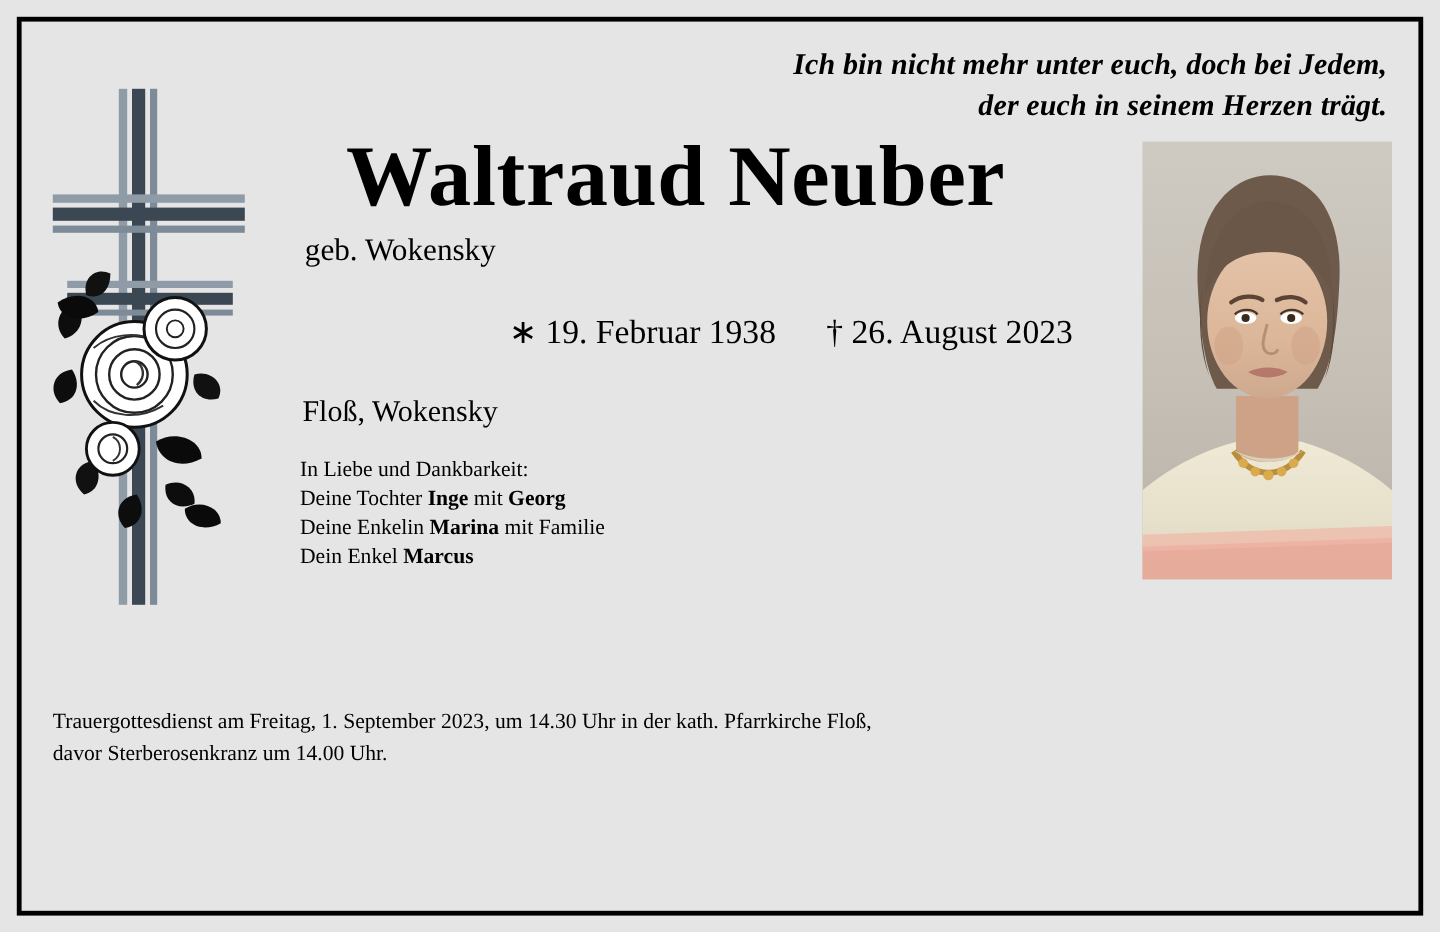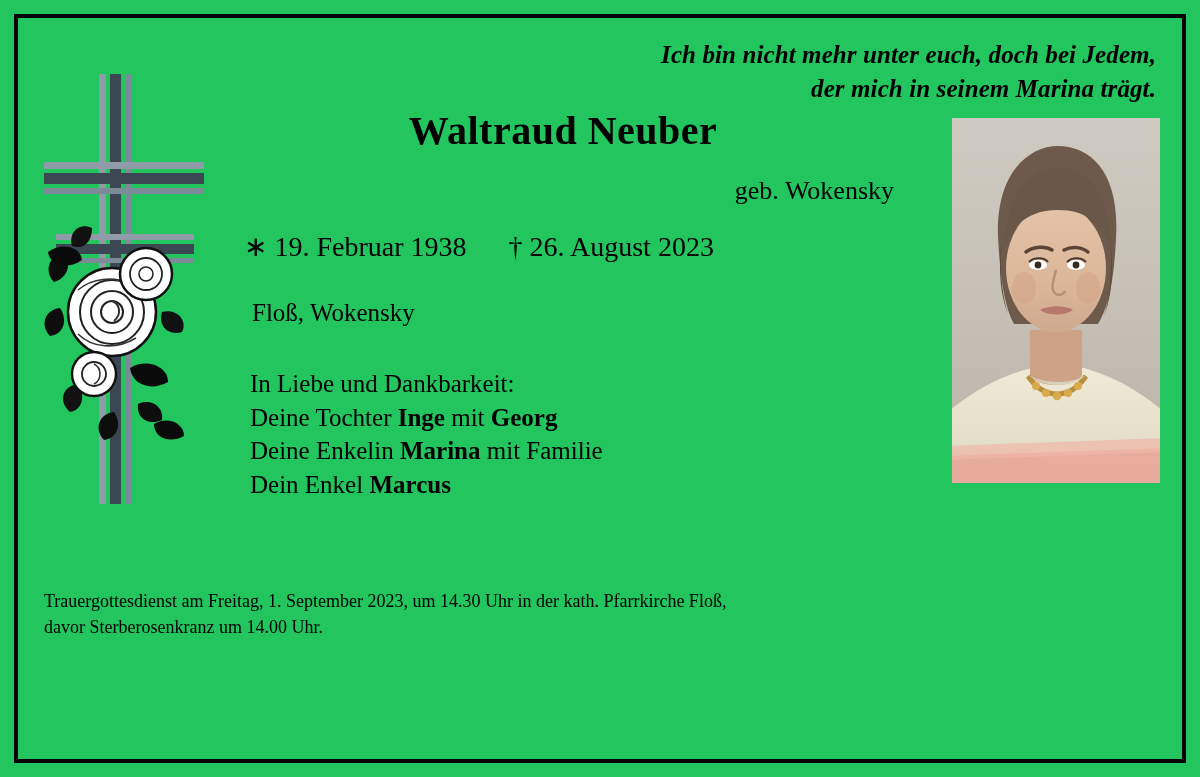--- a/index.html
+++ b/index.html
@@ -11,21 +11,21 @@
     width: 1200px;
     height: 777px;
     font-family: "Liberation Serif", serif;
     color: #000000;
     overflow: hidden;
   }
   .page {
     position: relative;
     width: 1200px;
     height: 777px;
-    background: #22c55e;
+    background: #e5e5e5;
     box-sizing: border-box;
   }
   .border-frame {
     position: absolute;
     left: 14px;
     top: 14px;
     width: 1172px;
     height: 749px;
     border: 4px solid #000000;
     box-sizing: border-box;
@@ -63,52 +63,52 @@
   }
 
   
   .main-text {
     position: absolute;
     left: 206px;
     top: 92px;
     width: 670px;
   }
   .deceased-name {
-    font-size: 40px;
+    font-size: 72px;
     font-weight: bold;
     text-align: center;
     line-height: 1.05;
     letter-spacing: 0.5px;
     margin: 0;
     padding-left: 8px;
   }
   .maiden-name {
     font-size: 26px;
-    text-align: right;
-    margin-top: 24px;
+    text-align: left;
+    margin-top: 8px;
     padding-left: 30px;
   }
   .dates {
     font-size: 28px;
-    text-align: left;
-    margin-top: 24px;
+    text-align: right;
+    margin-top: 36px;
     padding-left: 20px;
     white-space: nowrap;
   }
   .dates .gap { display: inline-block; width: 28px; }
   .place {
     font-size: 25px;
     margin-top: 36px;
     padding-left: 28px;
   }
   .place b { font-weight: normal; }
   .family {
-    margin-top: 40px;
+    margin-top: 21px;
     padding-left: 26px;
-    font-size: 25px;
+    font-size: 18px;
     line-height: 1.34;
   }
   .family div { white-space: nowrap; }
 
   
   .portrait {
     position: absolute;
     right: 22px;
     top: 100px;
     width: 208px;
@@ -131,21 +131,21 @@
 </head>
 <body>
 
 <div class="page">
   <div class="border-frame"></div>
 
   <div class="inner">
 
     <div class="motto">
       <div>Ich bin nicht mehr unter euch, doch bei Jedem,</div>
-      <div>der mich in seinem Marina trägt.</div>
+      <div>der euch in seinem Herzen trägt.</div>
     </div>
 
     <div class="emblem">
       <svg viewBox="0 0 180 460" width="180" height="460" aria-hidden="true">
 
         <rect x="63" y="8" width="7" height="430" fill="#8f9ca8"></rect>
         <rect x="74" y="8" width="11" height="430" fill="#3b4854"></rect>
         <rect x="89" y="8" width="6" height="430" fill="#7d8b98"></rect>
 
         <rect x="8" y="96" width="160" height="7" fill="#8f9ca8"></rect>

